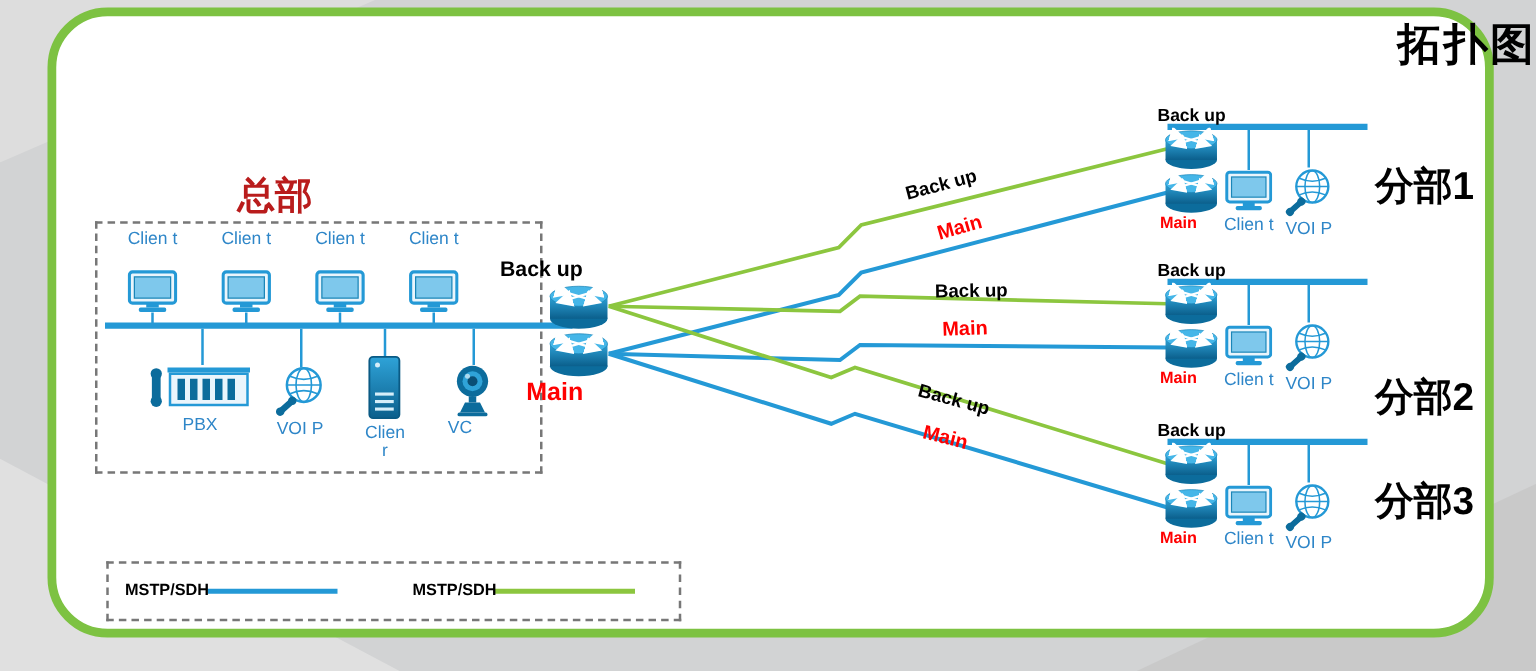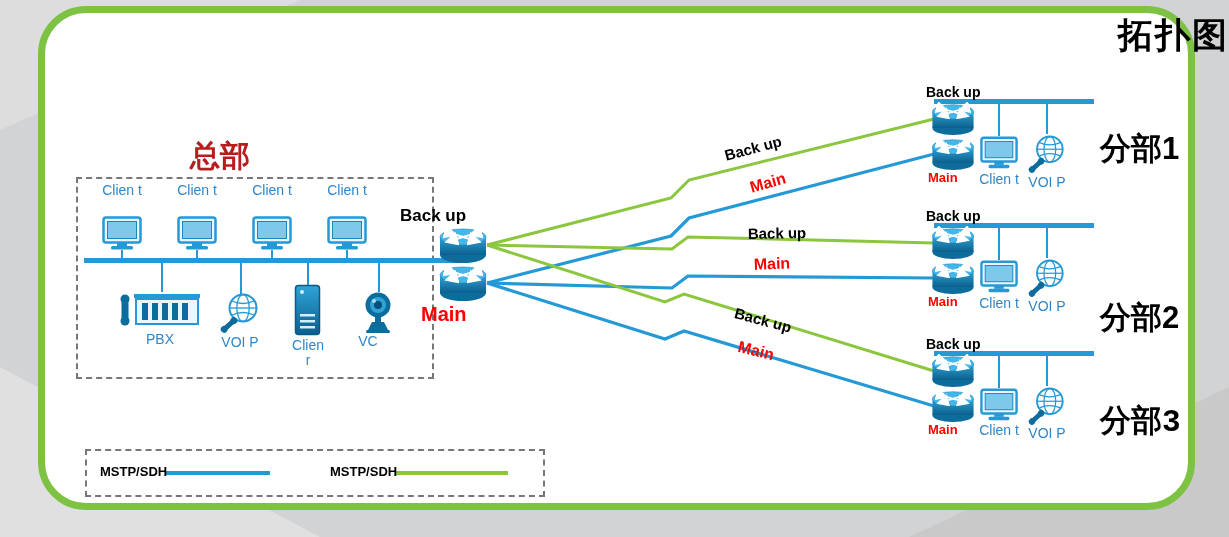--- a/index.html
+++ b/index.html
@@ -255,21 +255,21 @@
     </svg>
   <div class="lbl main-caption" style="left:928px;top:422px;font-size:13px;">Main</div>
   <svg class="dev" style="left:980px;top:388px;" width="38" height="33">
       <use href="#sym-client"></use>
     </svg>
   <div class="lbl blue-label" style="left:977px;top:423px;width:44px;">Clien t</div>
   <svg class="dev" style="left:1028px;top:386px;" width="38" height="40">
       <use href="#sym-globe"></use>
     </svg>
   <div class="lbl blue-label" style="left:1027px;top:426px;width:40px;">VOI P</div>
-  <div class="lbl branch-name" style="left:1100px;top:400px;font-family:Liberation Mono, monospace;">分部3</div>
+  <div class="lbl branch-name" style="left:1100px;top:380px;">分部3</div>
 
   <div class="dashed-box" style="left:85px;top:449px;width:460px;height:48px;"></div>
   <div class="lbl legend-text" style="left:100px;top:464px;">MSTP/SDH</div>
   <div class="legend-swatch" style="left:166px;top:471px;width:104px;background:#2499D6;"></div>
   <div class="lbl legend-text" style="left:330px;top:464px;">MSTP/SDH</div>
   <div class="legend-swatch" style="left:396px;top:471px;width:112px;background:#8CC63F;"></div>
 
 </div>
 
 </body></html>

